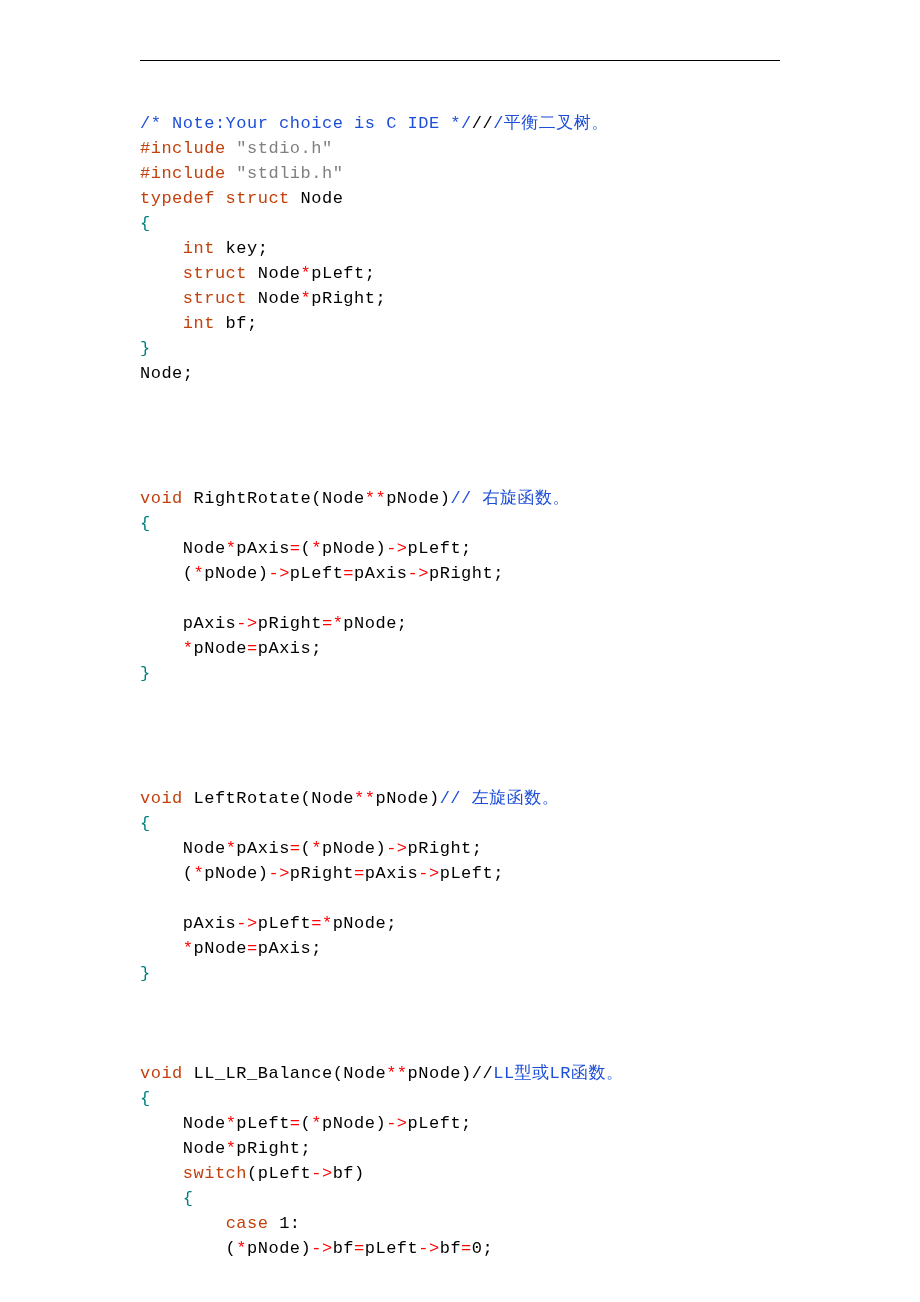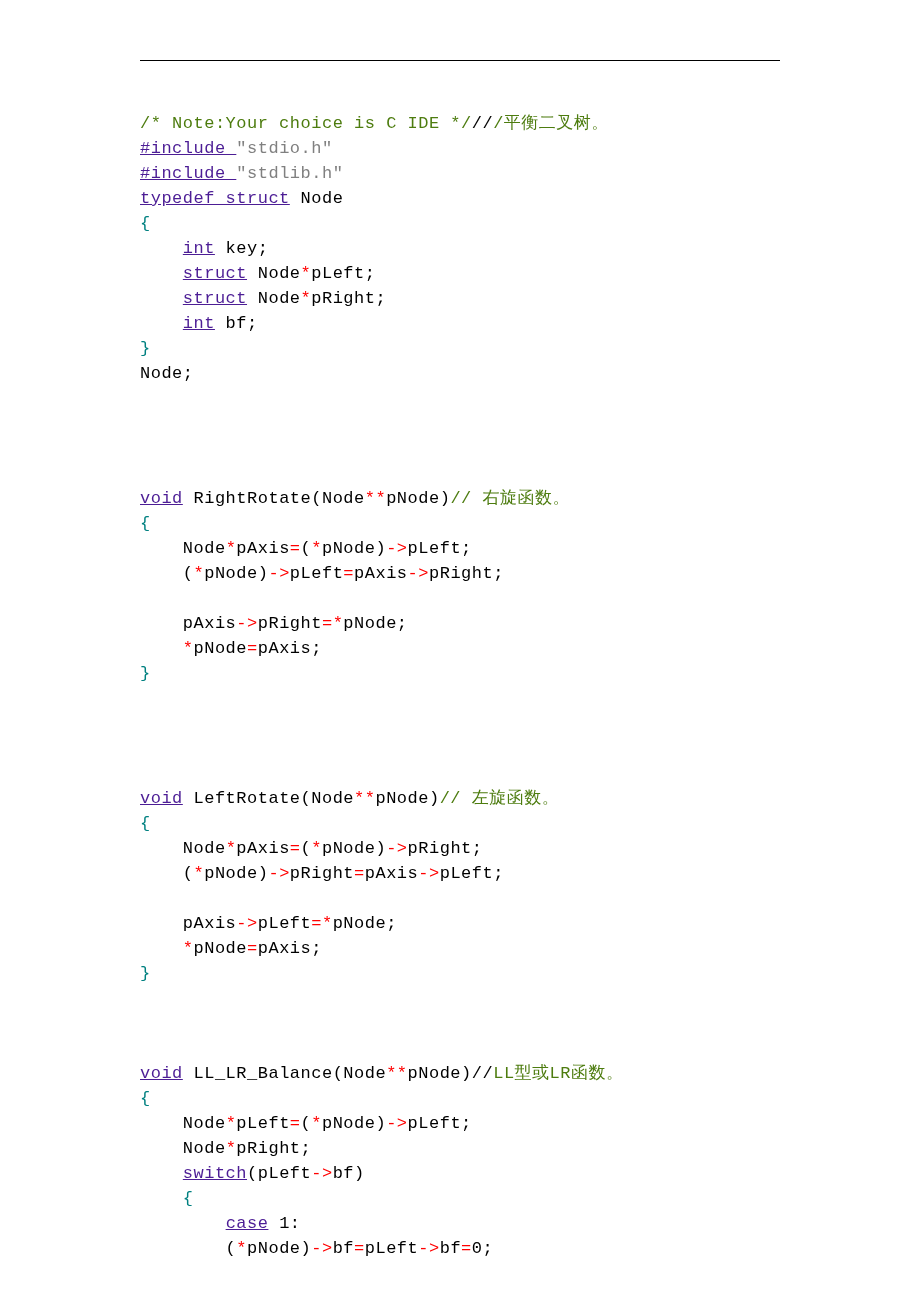--- a/index.html
+++ b/index.html
@@ -15,22 +15,22 @@
     position: relative;
   }
   .hr-top {
     border-top: 1px solid #000;
     margin-bottom: 50px;
   }
   .code {
     white-space: pre;
     letter-spacing: 0.5px;
   }
-  .c-blue   { color: #4c1d95; text-decoration: underline; }
-  .c-green  { color: #4d7c0f; }
+  .c-blue   { color: #c2410c; }
+  .c-green  { color: #1d4ed8; }
   .c-gray   { color: #808080; }
   .c-red    { color: #ff0000; }
   .c-black  { color: #000000; }
   .c-teal   { color: #008080; }
 </style>
 </head>
 <body>
 
 <div class="hr-top"></div>
 

